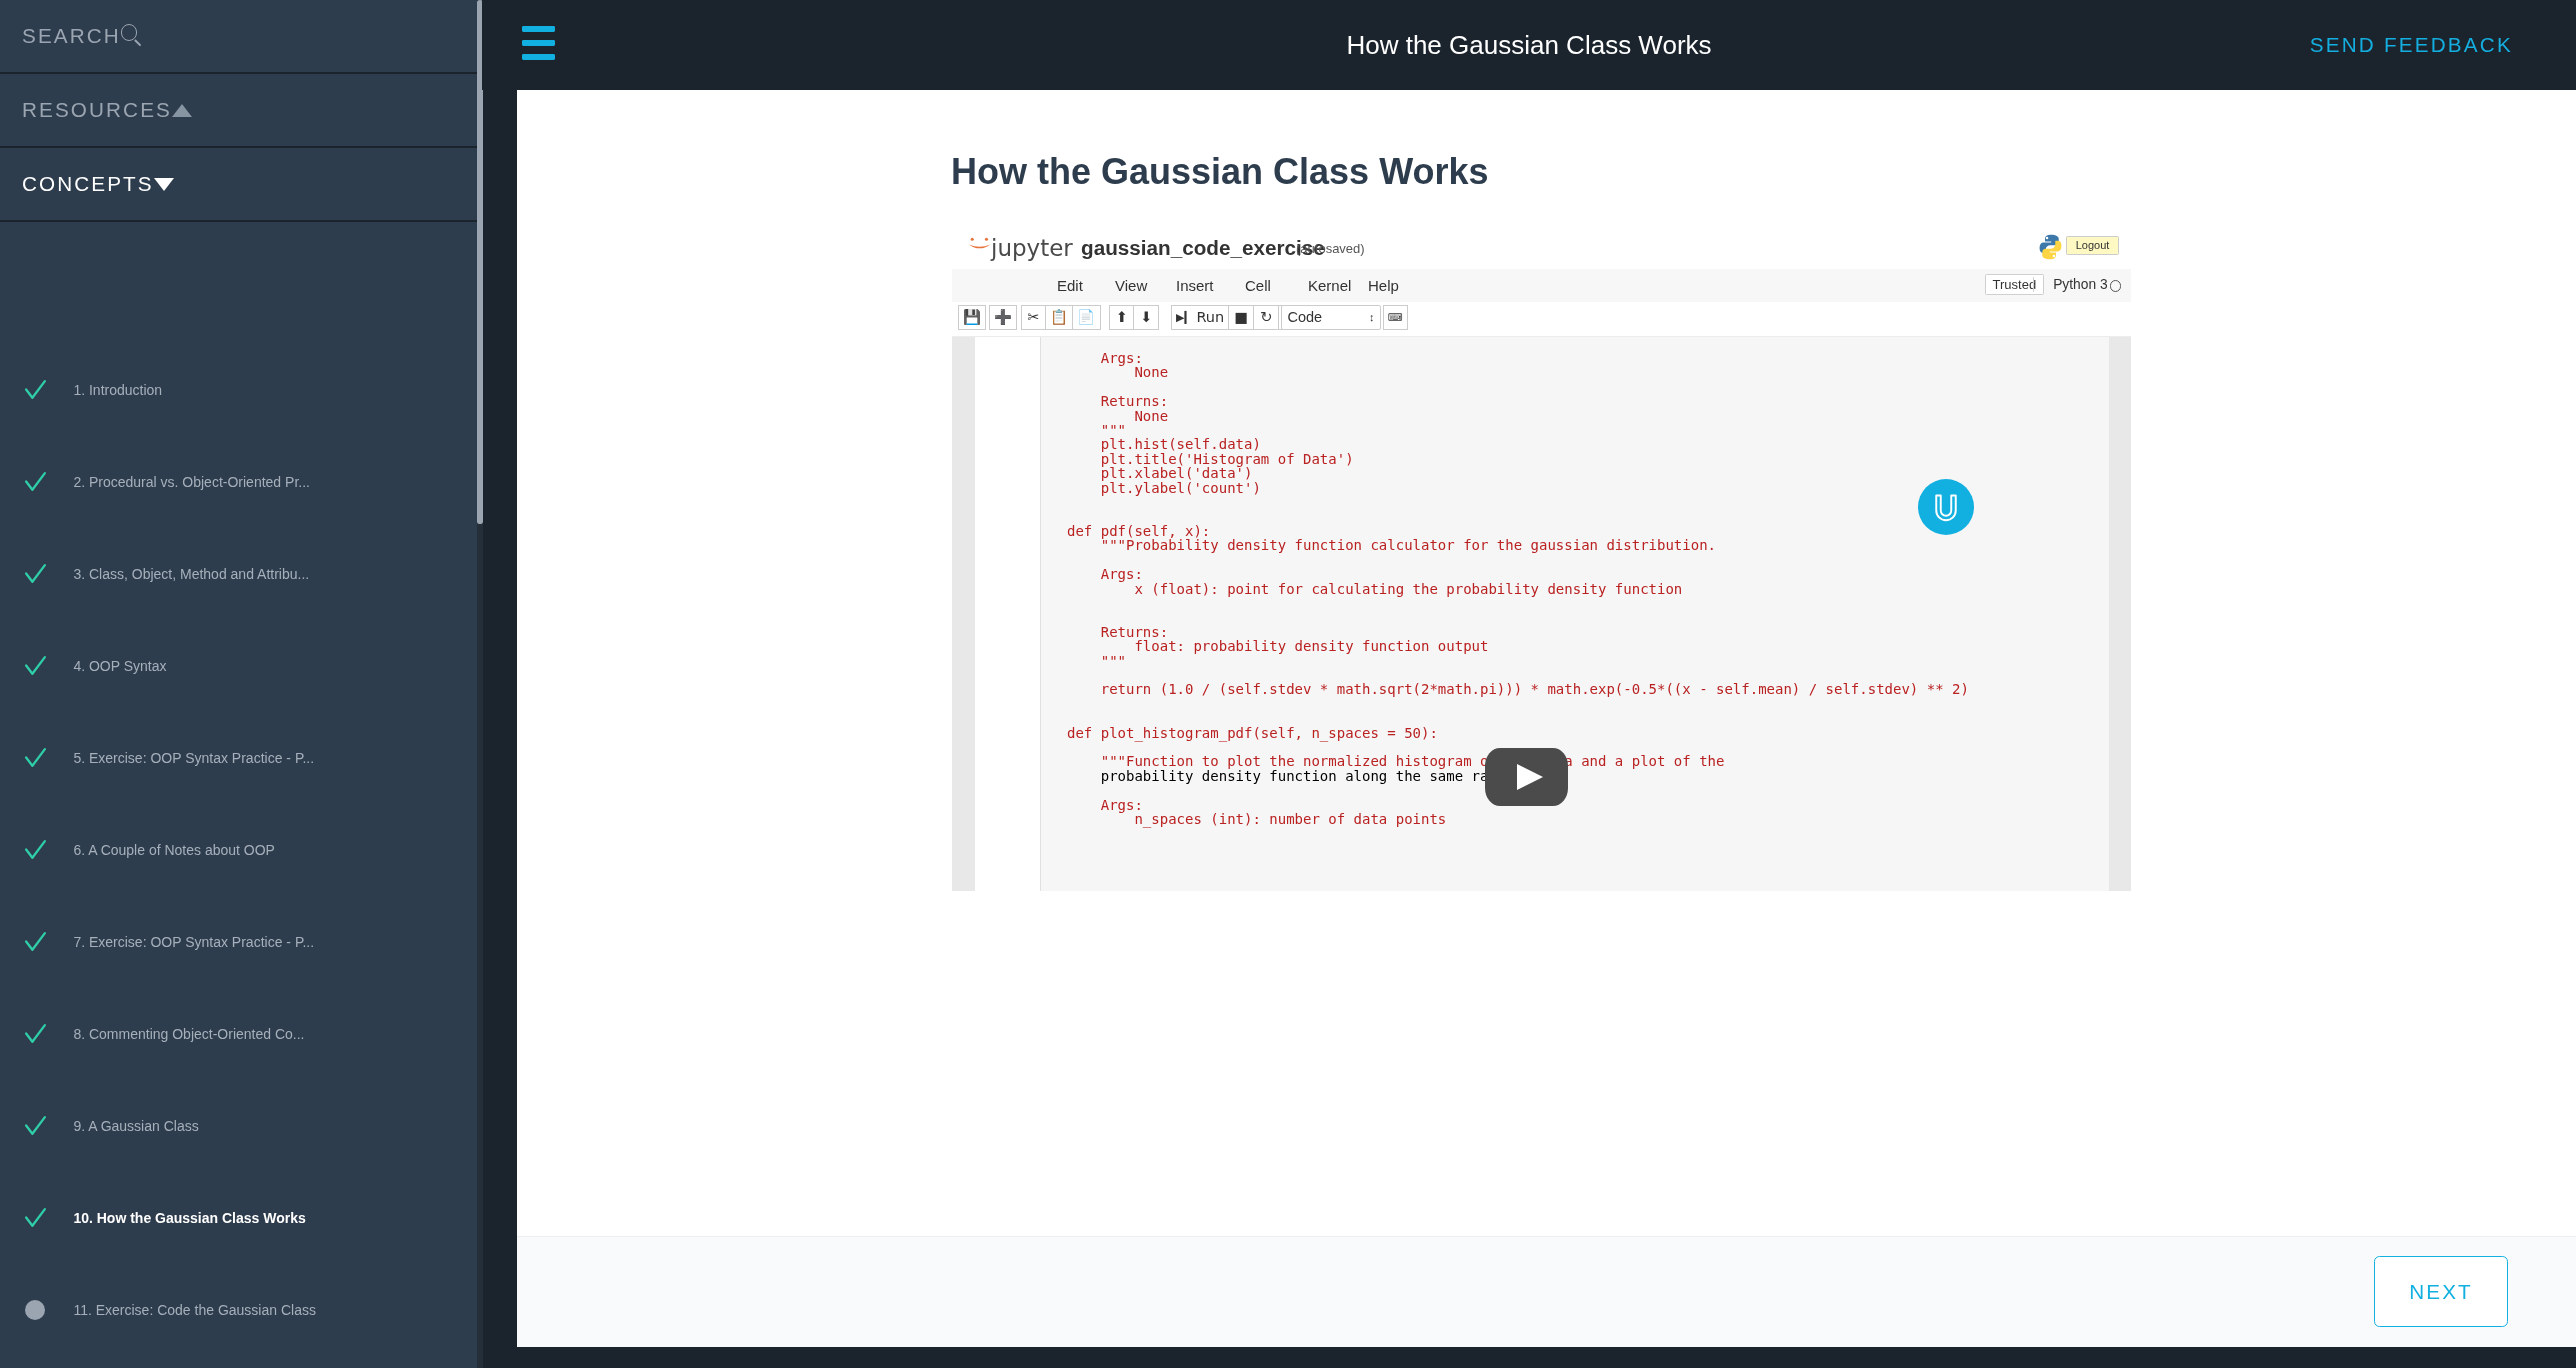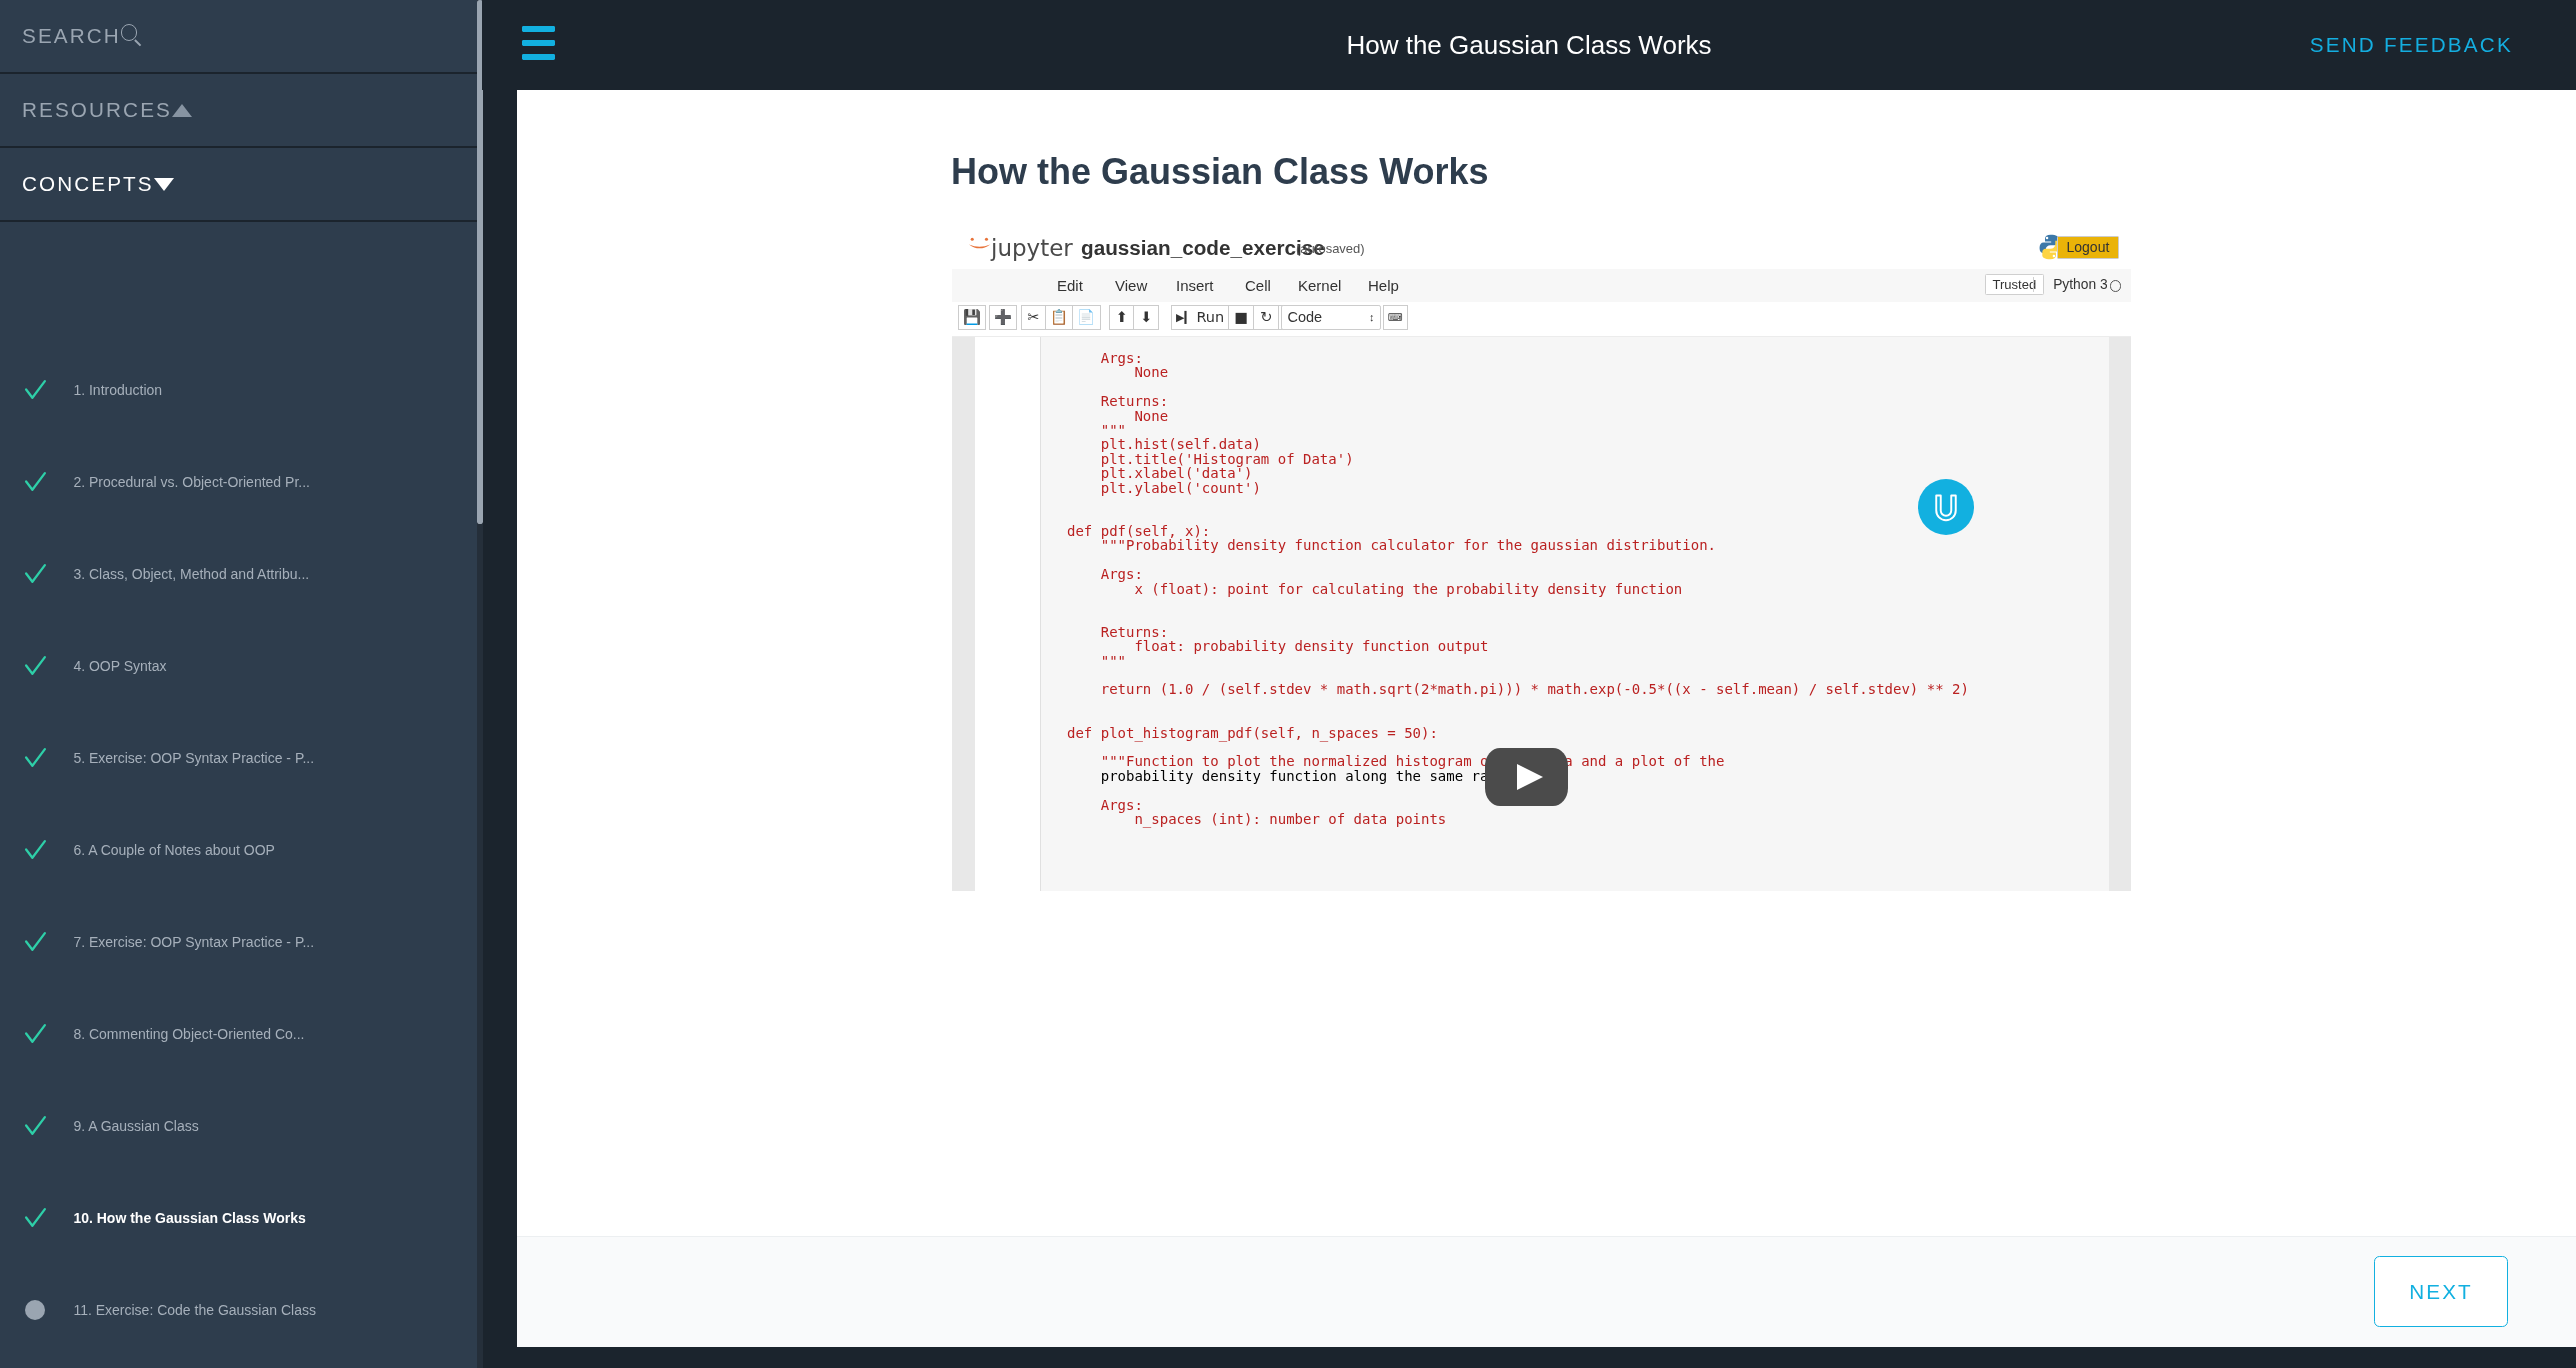--- a/index.html
+++ b/index.html
@@ -261,22 +261,22 @@
   #py-logo {
     position: absolute;
     right: 68px; top: 6.2px;
     width: 25px; height: 26px;
   }
   #logout-btn {
     position: absolute;
     right: 12.4px; top: 7.6px;
     padding: 2.8px 8.3px;
     border: 0.7px solid #cccccc;
-    background: #eab308;
-    font-size: 14px;
+    background: #fef9c3;
+    font-size: 11px;
     color: #333;
     border-radius: 1.4px;
     cursor: pointer;
   }
   #nb-menubar {
     position: absolute;
     left: 0; top: 41px;
     width: 1179px; height: 33px;
     background: #f7f7f7;
     border-bottom: 0.7px solid #e1e1e1;
@@ -595,21 +595,21 @@
           <path d="M18 37c5 0 8-2 8-6v-4h-9v-1.6h11c4 0 6-3 6-8s-2-7.4-6-7.4h-3v5c0 4-3 6.5-7 6.5h-7c-3 0-5 2-5 5V31c0 3 3 6 12 6zm5-3.2a1.8 1.8 0 110-3.6 1.8 1.8 0 010 3.6z" fill="#fdd444"></path>
         </svg>
         <div id="logout-btn">Logout</div>
       </div>
 
       <div id="nb-menubar">
         <span class="menu-item" style="left:105px">Edit</span>
         <span class="menu-item" style="left:163px">View</span>
         <span class="menu-item" style="left:224px">Insert</span>
         <span class="menu-item" style="left:293px">Cell</span>
-        <span class="menu-item" style="left:346px">Kernel</span>
+        <span class="menu-item" style="left:356px">Kernel</span>
         <span class="menu-item" style="left:416px">Help</span>
         <span id="trusted-badge">Trusted</span>
         <span id="kernel-label">Python 3</span>
         <span id="kernel-idle"></span>
       </div>
 
       <div id="nb-toolbar">
         <span class="tb-group" style="left:6.2px">
           <span class="tb-btn">💾</span>
         </span>

